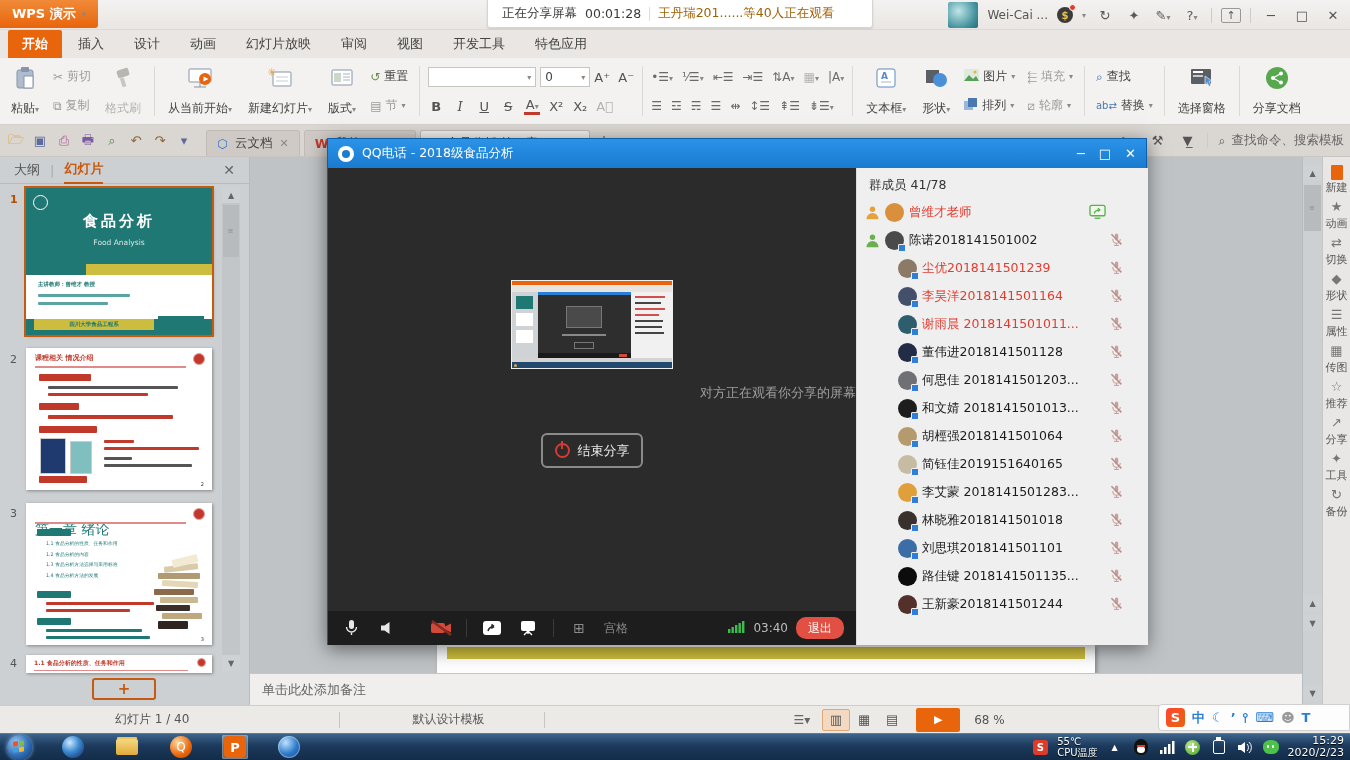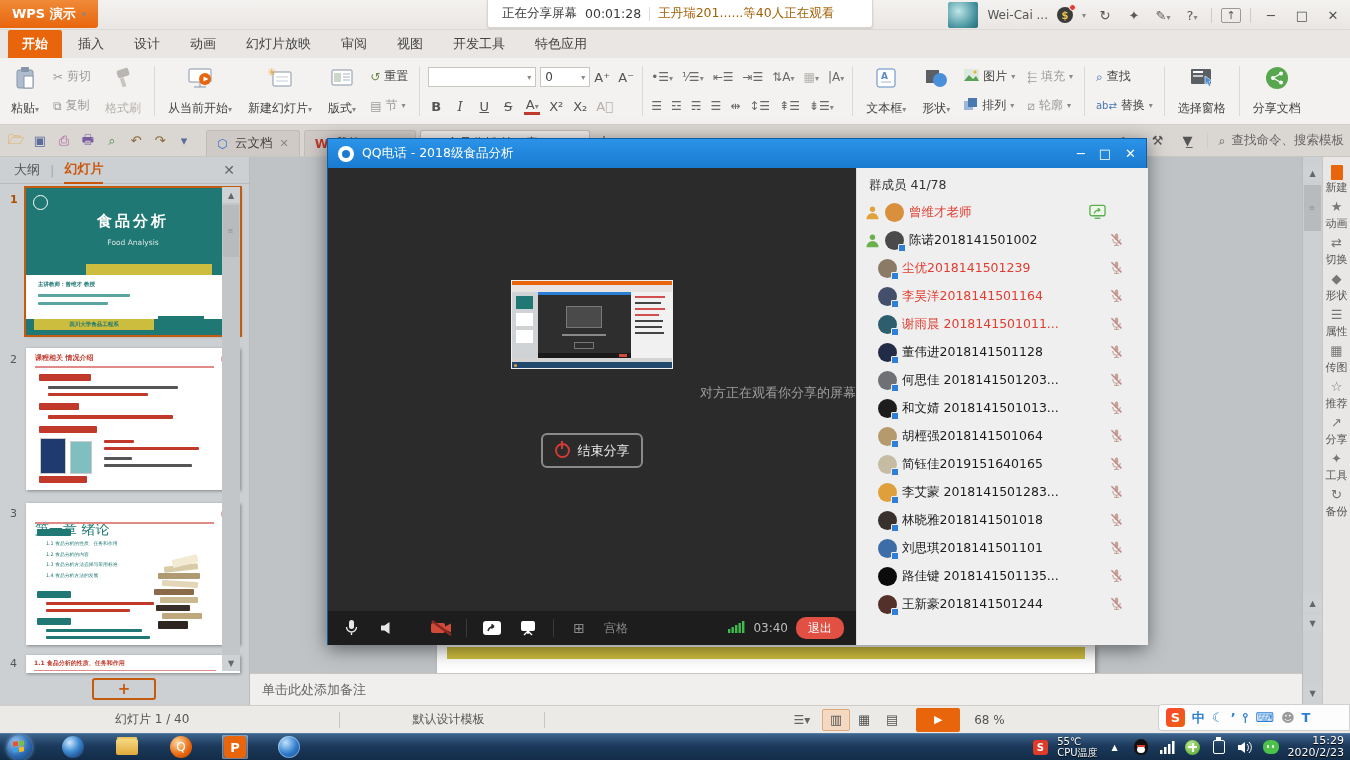--- a/index.html
+++ b/index.html
@@ -48,21 +48,21 @@
 .dtab{display:flex;align-items:center;gap:7px;height:26px;margin-top:5px;padding:0 10px;background:#cfcac5;border:1px solid #c0bbb6;border-bottom:none;border-radius:3px 3px 0 0;font-size:12.5px;color:#444;white-space:nowrap}
 .dtab.active{background:#f0eeec}
 .dtab .x{color:#888;font-size:11px}
 .dsearch{display:flex;align-items:center;gap:6px;color:#666;font-size:12.5px;white-space:nowrap}
 
 
 .sidebar{position:absolute;top:157px;left:0;width:250px;height:548px;background:#ccd0d2;border-right:1px solid #b8bcbe}
 .sb-head{position:absolute;top:0;left:0;right:0;height:27px;border-bottom:1px solid #b8bcbe;display:flex;align-items:center;padding:0 14px;gap:10px;font-size:13px;color:#555}
 .sb-head .act{color:#c9570b;font-weight:bold;border-bottom:2px solid #c9570b;padding:4px 0}
 .sb-head .x{margin-left:auto;color:#666;font-size:14px}
-.thumb{position:absolute;left:26px;width:214px;background:#fff;box-shadow:1px 1px 3px rgba(0,0,0,.35);overflow:hidden}
+.thumb{position:absolute;left:26px;width:186px;background:#fff;box-shadow:1px 1px 3px rgba(0,0,0,.35);overflow:hidden}
 .thumb.sel{outline:2px solid #c55a11}
 .snum{position:absolute;left:10px;font-size:11px;color:#555}
 .snum.sel{color:#b04f00;font-weight:bold}
 .bar{position:absolute;border-radius:1px}
 .sbscroll{position:absolute;left:222px;top:30px;width:18px;bottom:34px;background:#c3c6c8}
 .sbtn{position:absolute;left:0;width:18px;height:16px;background:#ced2d4;color:#666;font-size:8px;display:flex;align-items:center;justify-content:center}
 .shandle{position:absolute;left:1px;width:16px;background:#b7bbbd;color:#8a8e90;font-size:7px;display:flex;align-items:center;justify-content:center;letter-spacing:1px}
 .plusbtn{position:absolute;left:92px;top:521px;width:64px;height:22px;border:2px solid #c55a11;border-radius:3px;color:#c55a11;font-size:15px;font-weight:bold;display:flex;align-items:center;justify-content:center;line-height:1}
 
 
@@ -116,21 +116,21 @@
 .pwr i{position:absolute;left:50%;top:-4px;width:2px;height:8px;background:#d23b33;transform:translateX(-50%)}
 .qq-ctrl{position:absolute;left:0;top:443px;width:528px;height:34px;background:#1d1d1d;display:flex;align-items:center;gap:14px;padding:0 12px}
 .qq-ctrl .csep{width:1px;height:18px;background:#3a3a3a}
 .ctl{width:22px;height:20px;display:flex;align-items:center;justify-content:center}
 .gridlbl{color:#8a8a8a;font-size:12px}
 .calltime{color:#bdbdbd;font-size:12px}
 .exitbtn{width:48px;height:22px;background:#e25043;border-radius:10px;color:#fff;font-size:12px;display:flex;align-items:center;justify-content:center}
 .members{position:absolute;left:528px;top:0;width:292px;height:477px;background:#efefef;border-left:1px solid #dcdcdc;overflow:hidden}
 .mhead{padding:9px 0 4px 12px;font-size:12.5px;color:#333}
 .mrow{position:relative;height:28px;display:flex;align-items:center;gap:5px;padding-left:8px;font-size:12.5px;color:#1c1c1c;white-space:nowrap}
-.mrow.indent{padding-left:21px}
+.mrow.indent{padding-left:41px}
 .mavatar{position:relative;width:19px;height:19px;border-radius:50%;flex:0 0 auto}
 .mavatar .chip{position:absolute;right:-2px;bottom:-2px;width:8px;height:8px;background:#2f7fd6;border:1px solid #efefef;border-radius:1px}
 .mname.red{color:#e23c30}
 .mstat{position:absolute;right:24px;top:6px}
 .mstat.share{right:42px}
 
 
 .t-logo{position:absolute;width:15px;height:15px;border:1.5px solid #fff;border-radius:50%}
 .rlogo{position:absolute;width:12px;height:12px;border:1.5px solid #e8a0a0;border-radius:50%;background:#c0392b}
 .chip{display:block;position:absolute;height:7px;border-radius:1px}

